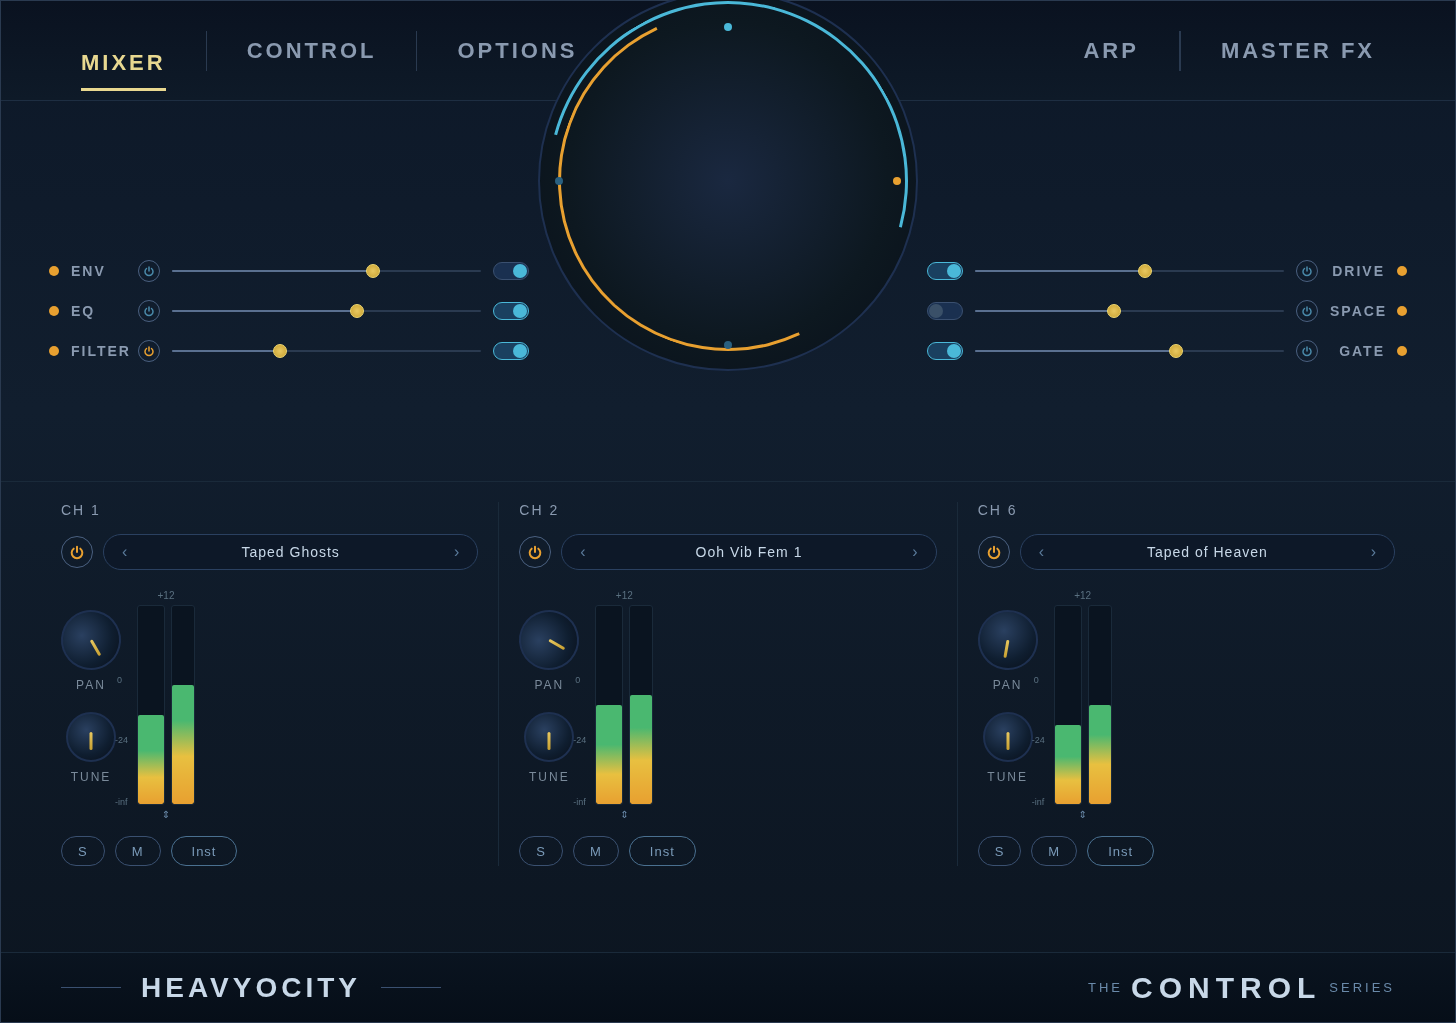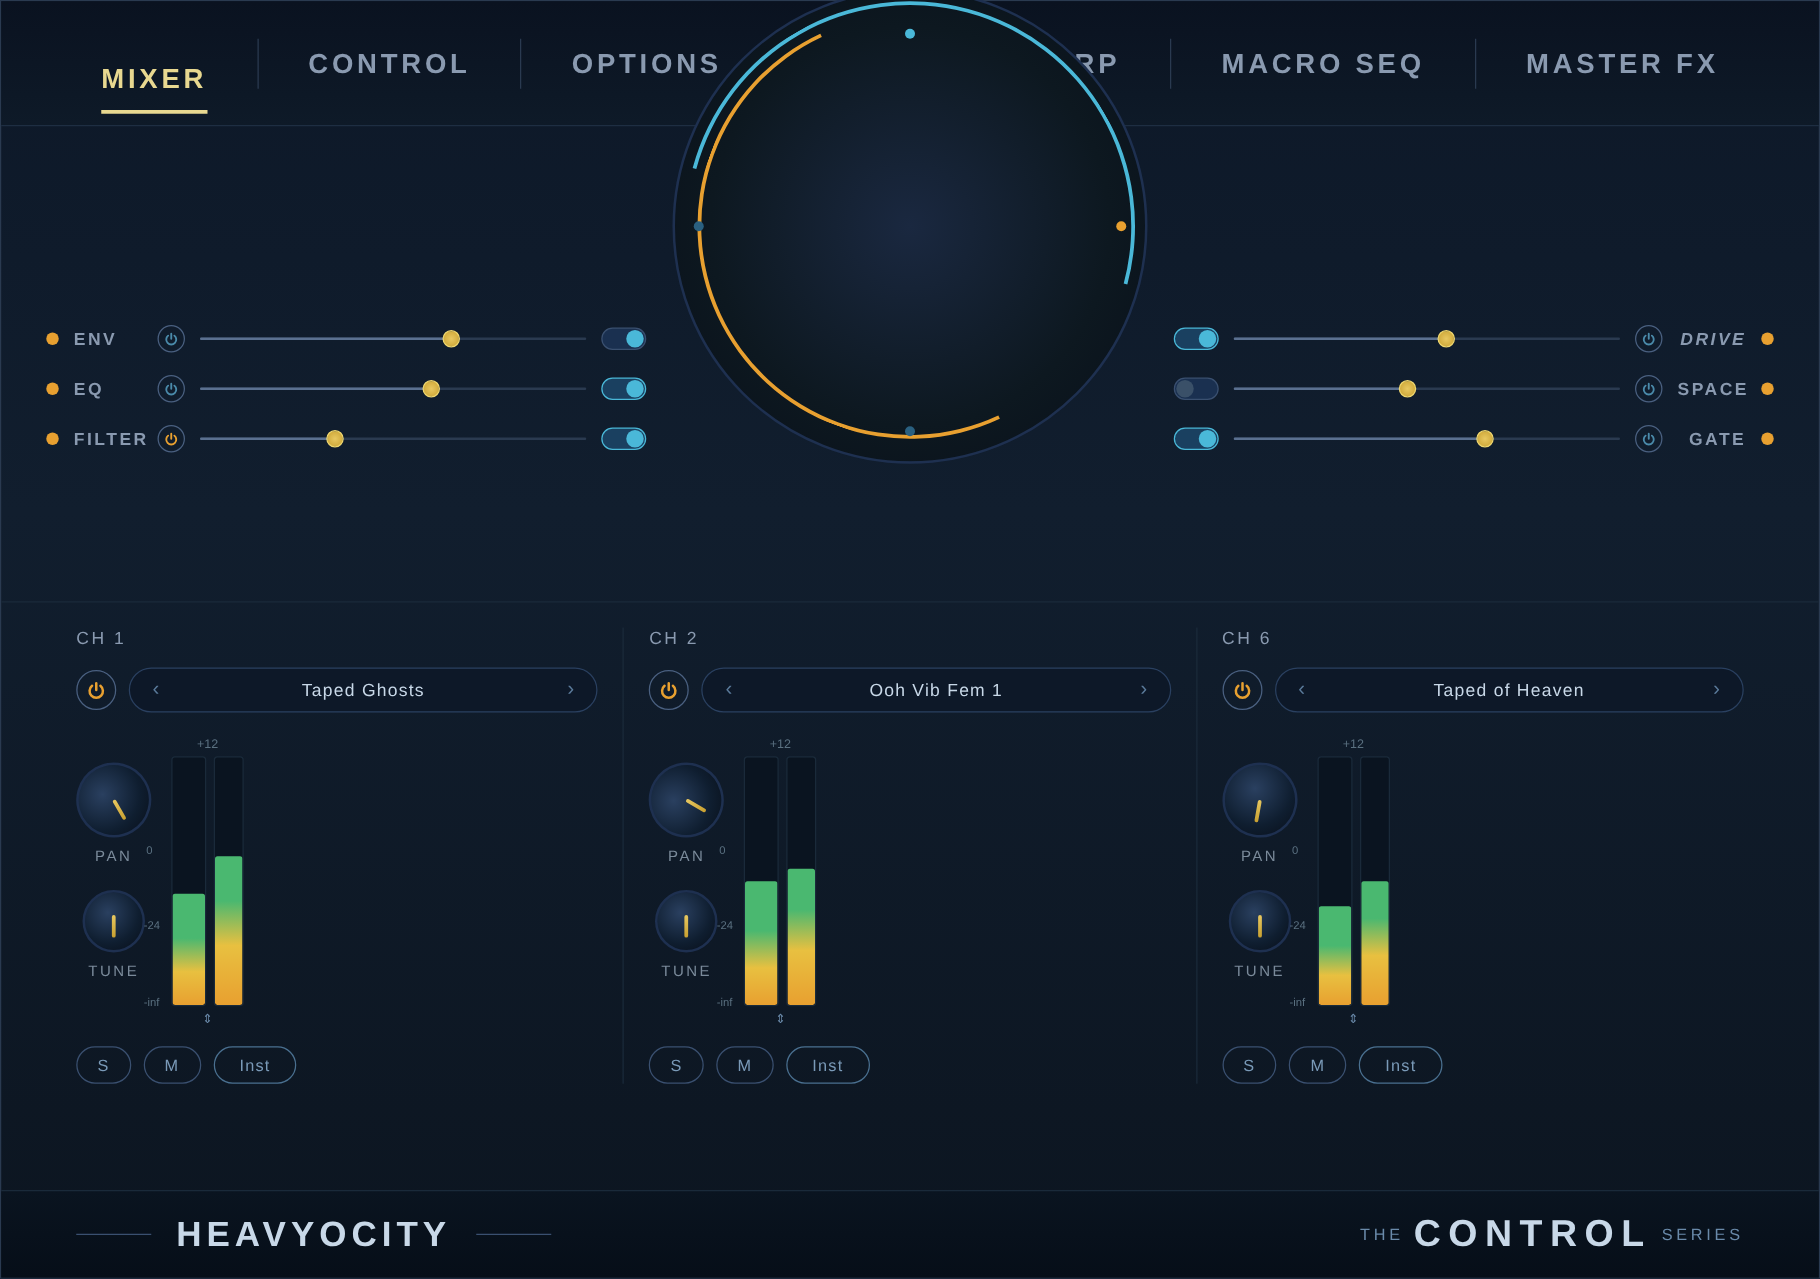--- a/index.html
+++ b/index.html
@@ -166,21 +166,21 @@
       border-radius: 50%;
       background: #4ab8d8;
     }
 
     
     .middle-section {
       display: flex;
       position: relative;
       height: 380px;
       margin-top: 0;
-      padding: 0 36px;
+      padding: 0 48px;
       align-items: center;
     }
 
     
     .fx-left {
       width: 480px;
       display: flex;
       flex-direction: column;
       gap: 18px;
       margin-top: 40px;
@@ -561,21 +561,20 @@
         <div class="dot-indicator" style="top:50%; right:15px; transform:translateY(-50%); background:#e8a030;"></div>
         <div class="dot-indicator" style="bottom:20px; left:50%; transform:translateX(-50%); background:#2a6080;"></div>
         <div class="dot-indicator" style="top:50%; left:15px; transform:translateY(-50%); background:#2a6080;"></div>
 
       </div>
     </div>
 
     <div class="nav-right">
       <div class="nav-item">ARP</div>
       <div class="nav-divider"></div>
-      <div class="nav-item">MACRO SEQ</div>
       <div class="nav-divider"></div>
       <div class="nav-item">MASTER FX</div>
     </div>
   </div>
 
   <div class="middle-section">
 
     <div class="fx-left">
 
       <div class="fx-row">
@@ -630,21 +629,21 @@
         <div class="fx-toggle active">
           <div class="fx-toggle-thumb"></div>
         </div>
       </div>
     </div>
 
     <div class="fx-right">
 
       <div class="fx-row" style="flex-direction: row-reverse;">
         <div class="fx-dot"></div>
-        <div class="fx-label" style="text-align:right;font-style:italic;">DRIVE</div>
+        <div class="fx-label" style="text-align:right;">DRIVE</div>
         <div class="fx-power">
           <svg viewBox="0 0 12 12" fill="none">
             <path d="M6 2v4M3.5 3.5a4 4 0 1 0 5 0" stroke="#4a8aaa" stroke-width="1.5" stroke-linecap="round"></path>
           </svg>
         </div>
         <div class="fx-slider-track">
           <div class="fx-slider-fill" style="width:55%;">
             <div class="fx-slider-knob"></div>
           </div>
         </div>

